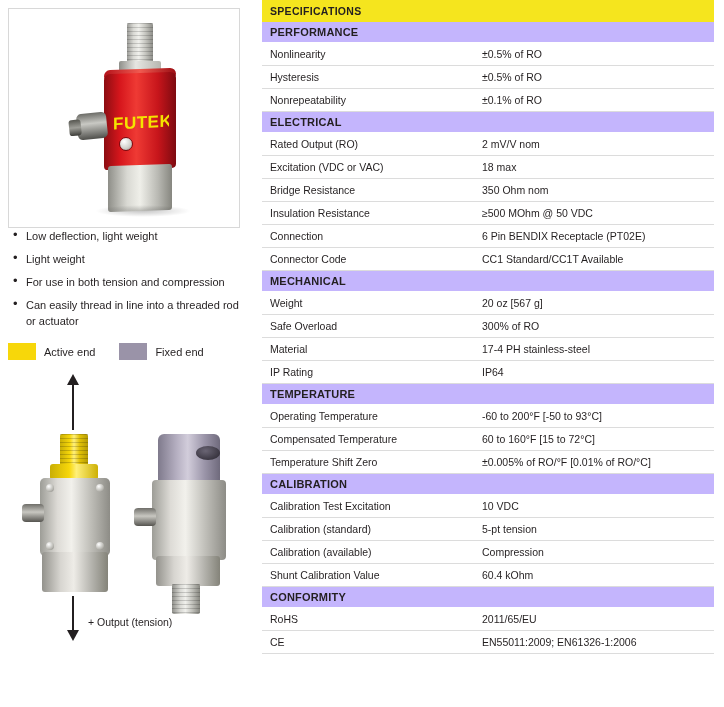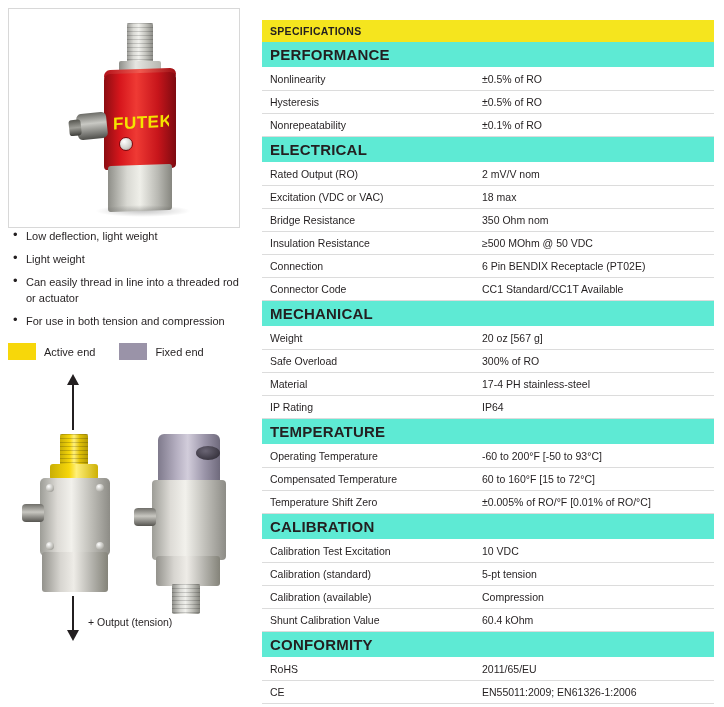--- a/index.html
+++ b/index.html
@@ -241,39 +241,39 @@
     content: "";
     position: absolute; inset: 0;
     background: repeating-linear-gradient(to bottom,
       rgba(0,0,0,0.17) 0px, rgba(0,0,0,0.17) 1px,
       rgba(0,0,0,0) 1px, rgba(0,0,0,0) 4px);
   }
 
   
   .spec-table {
     position: absolute;
-    left: 262px; top: 20px;
+    left: 262px; top: 0;
     width: 452px;
     border-collapse: collapse;
     font-size: 10.5px;
   }
   .spec-table td { padding: 0; }
   .row-header td {
     background: #f5e51e;
     font-weight: bold;
     padding: 5px 8px;
     font-size: 10.5px;
     letter-spacing: 0.3px;
     color: #231f20;
   }
   .row-section td {
-    background: #5eead4;
+    background: #c4b5fd;
     font-weight: bold;
     padding: 4px 8px;
-    font-size: 15px;
+    font-size: 11px;
     letter-spacing: 0.2px;
     color: #231f20;
     border-bottom: 1px solid #ffffff;
   }
   .row-data td {
     padding: 5px 8px;
     border-bottom: 1px solid #dcdcdc;
     color: #231f20;
     vertical-align: top;
   }
@@ -298,22 +298,22 @@
         <div class="sp-conn"></div>
         <div class="sp-base"></div>
         <div class="sp-shadow"></div>
       </div>
     </div>
 
 
     <ul class="features">
       <li>Low deflection, light weight</li>
       <li>Light weight</li>
+      <li>For use in both tension and compression</li>
       <li>Can easily thread in line into a threaded rod or actuator</li>
-      <li>For use in both tension and compression</li>
     </ul>
 
     <div class="legend">
       <div class="legend-item">
         <span class="swatch active"></span>
         <span class="legend-label">Active end</span>
       </div>
       <div class="legend-item second">
         <span class="swatch fixed"></span>
         <span class="legend-label">Fixed end</span>

